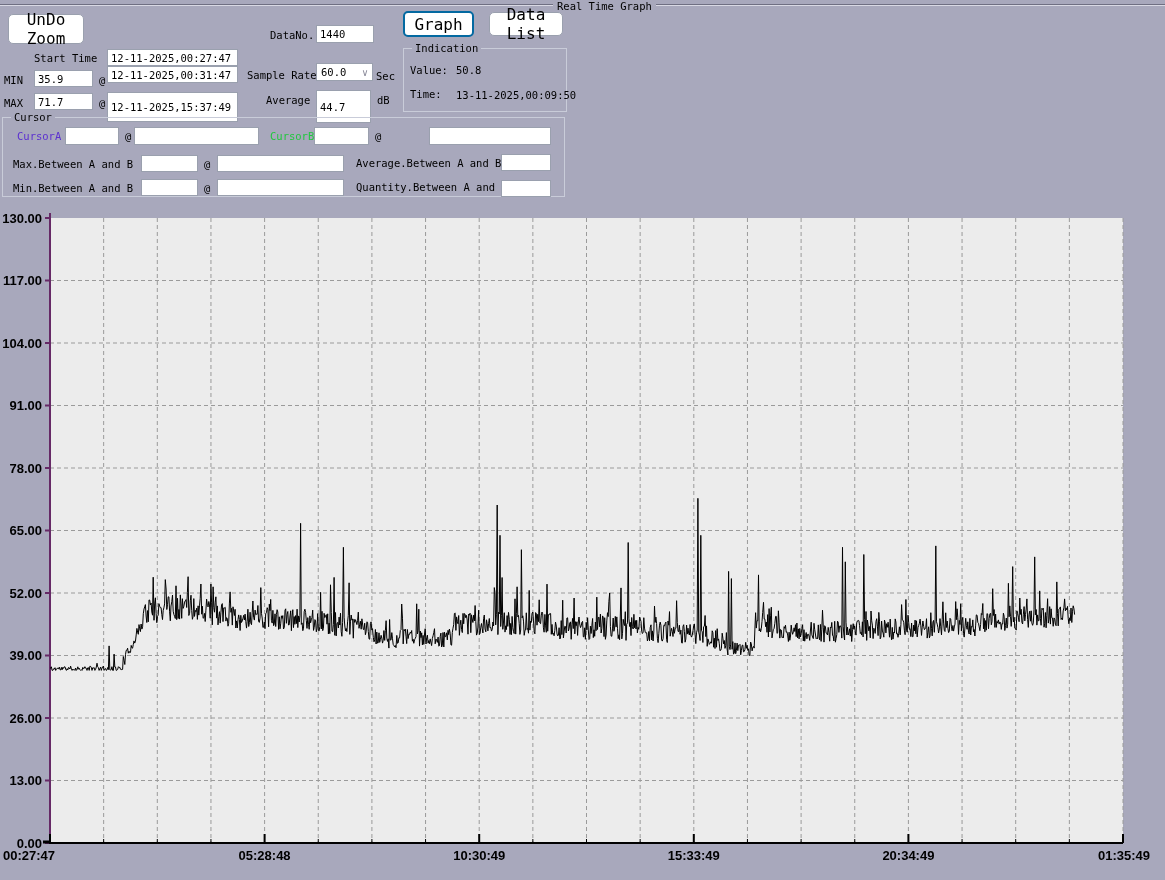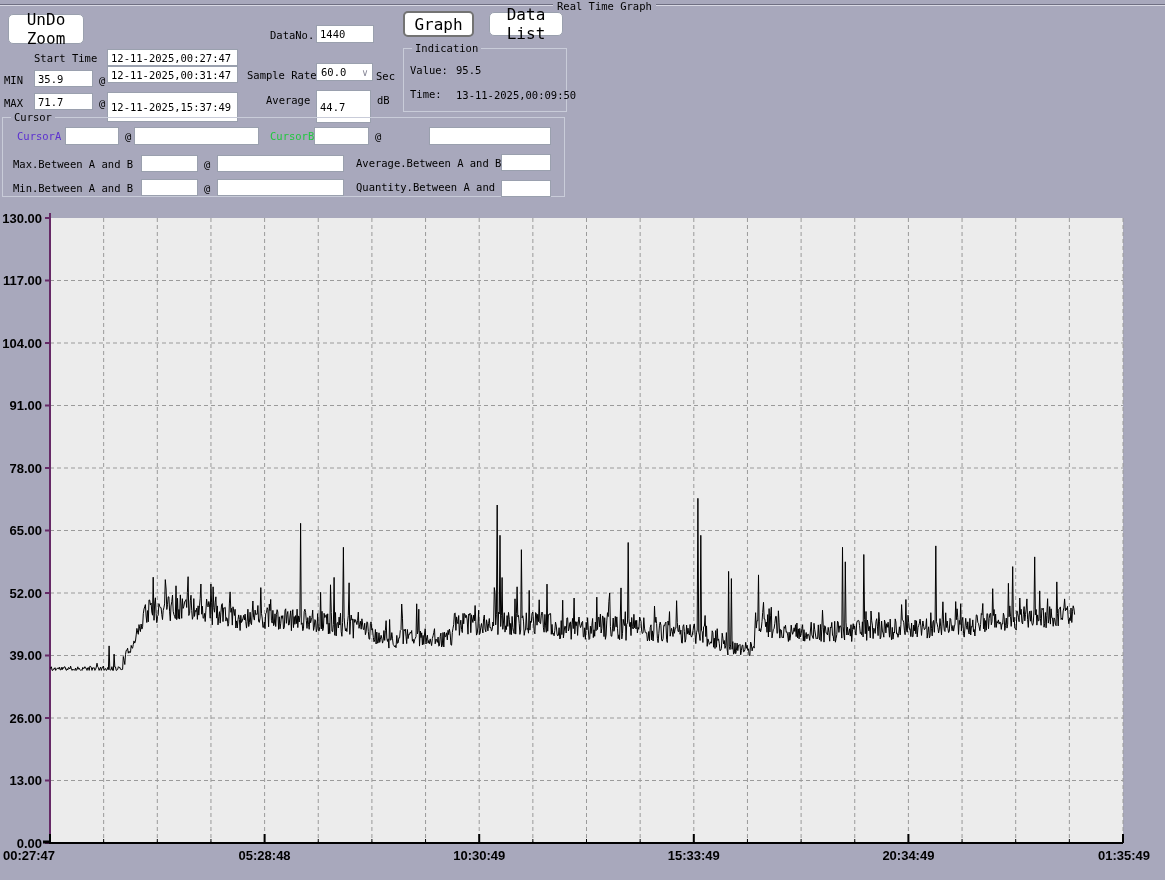--- a/index.html
+++ b/index.html
@@ -5,21 +5,21 @@
   html,body{margin:0;padding:0;background:#888;}
   .window{position:relative;width:1165px;height:880px;background:#a8a8bc;overflow:hidden;
           font-family:"DejaVu Sans Mono",monospace;font-size:10.5px;color:#000;}
   .topline{position:absolute;left:0;right:0;top:4px;height:0;
            border-top:1px solid #6f6f82;border-bottom:1px solid #d9d9e4;}
   .wintitle{position:absolute;top:0px;left:553px;background:#a8a8bc;padding:0 4px;
             font-size:10.5px;white-space:nowrap;}
   .btn{position:absolute;background:#fff;border:1px solid #9aa0ae;border-radius:5px;
        display:flex;align-items:center;justify-content:center;font-family:inherit;
        font-size:16px;cursor:default;box-sizing:border-box;}
-  .btn.primary{border:2px solid #737373;border-radius:5px;}
+  .btn.primary{border:2px solid #0369a1;border-radius:5px;}
   .lbl{position:absolute;white-space:nowrap;}
   .field{position:absolute;background:#fff;border:1px solid #9aa0ae;box-sizing:border-box;
          font-family:inherit;font-size:10.5px;padding:1px 3px;color:#000;}
   .combo{position:absolute;background:#fff;border:1px solid #9aa0ae;box-sizing:border-box;
          display:flex;align-items:center;padding-left:4px;}
   .combo .chev{margin-left:auto;padding-right:4px;color:#8a8a9a;font-size:10px;}
   .gbox{position:absolute;border:1px solid #c9ccd9;box-sizing:border-box;}
   .gbox .legend{position:absolute;top:-7px;left:8px;background:#a8a8bc;padding:0 3px;
                 white-space:nowrap;}
   .purple{color:#5b2fd0;}
@@ -63,21 +63,21 @@
   <span class="lbl" style="left:266px;top:94px;">Average</span>
   <input class="field" style="left: 316px; top: 90px; width: 55px; height: 33px;" value="44.7">
   <span class="lbl" style="left:377px;top:94px;">dB</span>
 
   <button class="btn primary" style="left:403px;top:11px;width:71px;height:26px;">Graph</button>
   <button class="btn" style="left:489px;top:12px;width:74px;height:24px;">Data List</button>
 
   <div class="gbox" style="left:403px;top:48px;width:164px;height:64px;">
     <span class="legend">Indication</span>
     <span class="lbl" style="left:6px;top:15px;">Value:</span>
-    <span class="lbl" style="left:52px;top:15px;">95.5</span>
+    <span class="lbl" style="left:52px;top:15px;">50.8</span>
     <span class="lbl" style="left:6px;top:39px;">Time:</span>
     <span class="lbl" style="left:52px;top:40px;">13-11-2025,00:09:50</span>
   </div>
 
   <div class="gbox" style="left:2px;top:117px;width:563px;height:80px;">
     <span class="legend">Cursor</span>
 
     <span class="lbl purple" style="left:14px;top:12px;">CursorA</span>
     <input class="field" style="left: 62px; top: 9px; width: 54px; height: 18px;" value="">
     <span class="lbl" style="left:122px;top:12px;">@</span>

